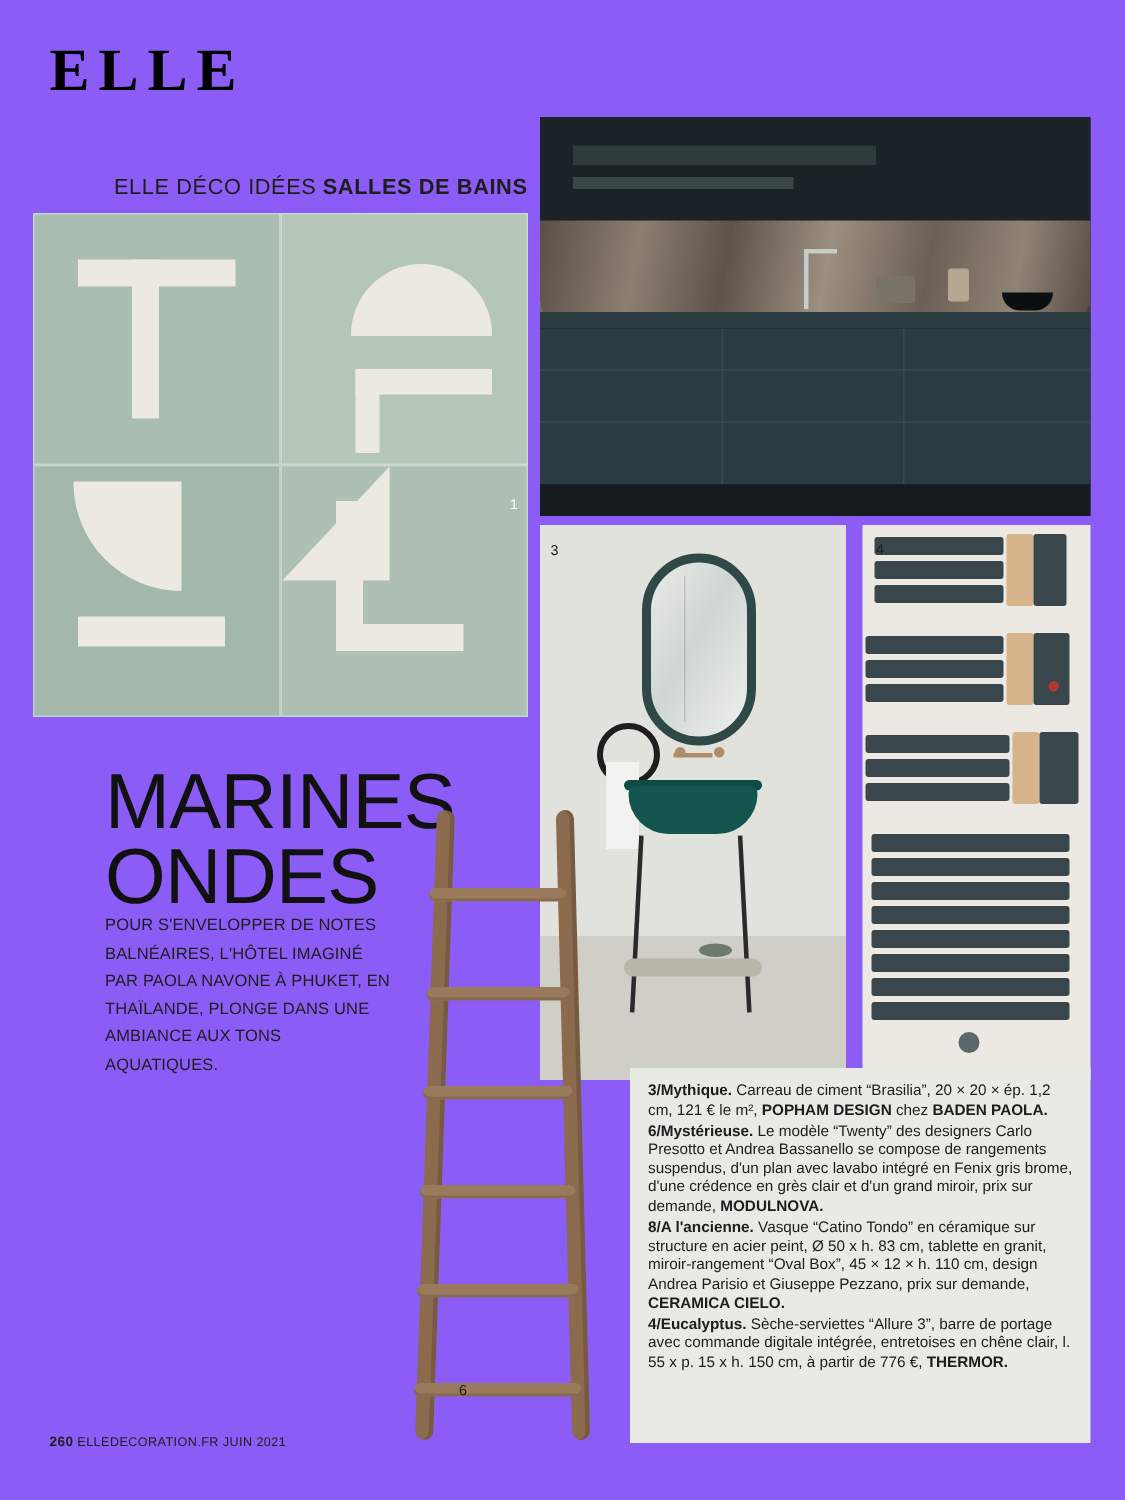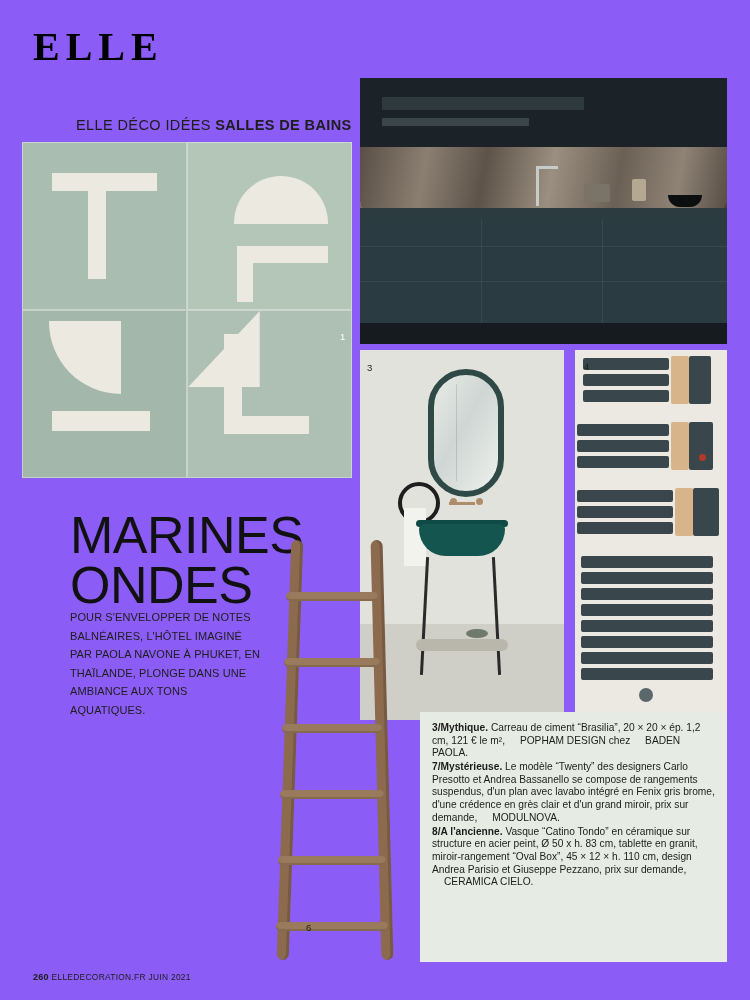--- a/index.html
+++ b/index.html
@@ -291,36 +291,36 @@
     position: absolute;
     left: 432px;
     top: 722px;
     width: 286px;
     font-size: 10.2px;
     line-height: 12.6px;
     color: #1d1d1b;
   }
   .captions p { margin: 0 0 1.5px 0; }
   .captions .lead { font-weight: bold; }
-  .captions .brand { font-weight: normal; margin-left: 12px; }
+  .captions .brand { font-weight: bold; }
 
   
   .marker {
     position: absolute;
     font-size: 9.5px;
     color: #1d1d1b;
     font-weight: normal;
   }
   .marker.light { color: #ffffff; }
 
   
   .footer {
     position: absolute;
     left: 33px;
-    bottom: 18px;
+    bottom: 34px;
     font-size: 8.4px;
     letter-spacing: 0.3px;
     color: #1d1d1b;
   }
   .footer .pg { font-weight: bold; font-size: 9px; }
 </style>
 </head>
 <body>
 
 <div class="page">
@@ -449,25 +449,28 @@
     <div class="ladder-rung" style="left:28px; top:382px; width:112px;"></div>
   </div>
   <div class="marker" style="left:306px; top:922px;">6</div>
 
   <div class="caption-panel"></div>
   <div class="captions">
     <p>
       <span class="lead">3/Mythique.</span><span> Carreau de ciment “Brasilia”, 20 × 20 × ép. 1,2 cm, 121 € le m², </span><span class="brand">POPHAM DESIGN</span><span> chez </span><span class="brand">BADEN PAOLA.</span>
     </p>
     <p>
-      <span class="lead">7/Mystérieuse.</span><span> Le modèle “Twenty” des designers Carlo Presotto et Andrea Bassanello se compose de rangements suspendus, d'un plan avec lavabo intégré en Fenix gris brome, d'une crédence en grès clair et d'un grand miroir, prix sur demande, </span><span class="brand">MODULNOVA.</span>
+      <span class="lead">6/Mystérieuse.</span><span> Le modèle “Twenty” des designers Carlo Presotto et Andrea Bassanello se compose de rangements suspendus, d'un plan avec lavabo intégré en Fenix gris brome, d'une crédence en grès clair et d'un grand miroir, prix sur demande, </span><span class="brand">MODULNOVA.</span>
     </p>
     <p>
       <span class="lead">8/A l'ancienne.</span><span> Vasque “Catino Tondo” en céramique sur structure en acier peint, Ø 50 x h. 83 cm, tablette en granit, miroir-rangement “Oval Box”, 45 × 12 × h. 110 cm, design Andrea Parisio et Giuseppe Pezzano, prix sur demande, </span><span class="brand">CERAMICA CIELO.</span>
     </p>
+    <p>
+      <span class="lead">4/Eucalyptus.</span><span> Sèche-serviettes “Allure 3”, barre de portage avec commande digitale intégrée, entretoises en chêne clair, l. 55 x p. 15 x h. 150 cm, à partir de 776 €, </span><span class="brand">THERMOR.</span>
+    </p>
   </div>
 
   <div class="footer">
     <span class="pg">260</span>
     <span>ELLEDECORATION.FR</span>
     <span>JUIN 2021</span>
   </div>
 
 </div>
 

